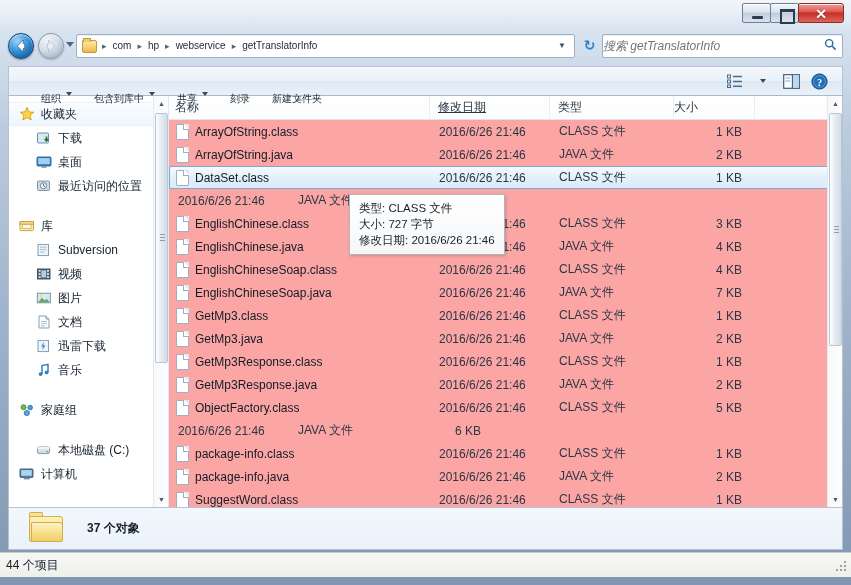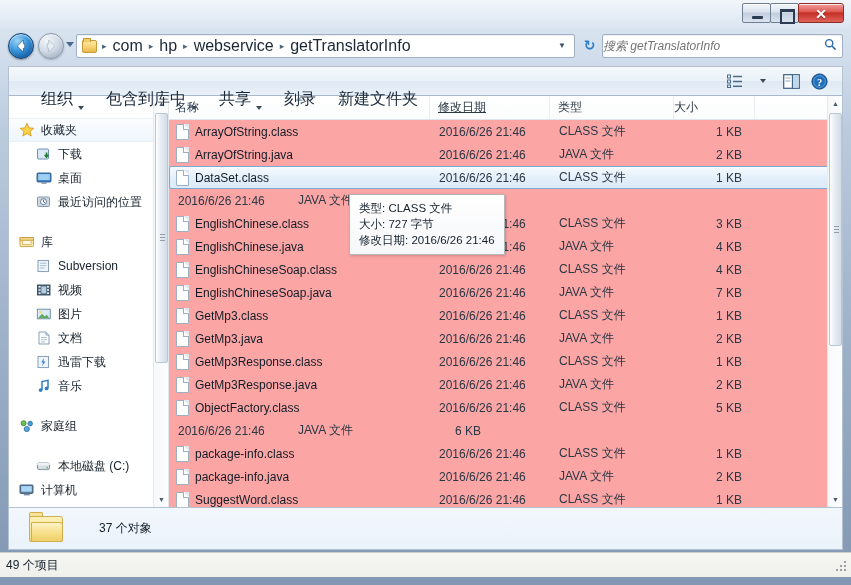--- a/index.html
+++ b/index.html
@@ -116,21 +116,21 @@
     width:15px;height:13px;margin-left:5px;margin-right:2px;
     background: linear-gradient(180deg,#ffe9a8 0%, #f7d172 55%, #e9b94c 100%);
     border:1px solid #c49a36; border-radius:1px 2px 2px 2px;
     position:relative; flex:none;
   }
   .crumb-folder::before{
     content:'';position:absolute;left:0;top:-3px;width:6px;height:3px;
     background:#f2cc6c;border:1px solid #c49a36;border-bottom:none;border-radius:1px 1px 0 0;
   }
   .crumb {
-    font-size: 16px; color: #1b2733;
+    font-size: 10px; color: #1b2733;
     padding: 0 3px; white-space: nowrap;
     line-height: 22px;
   }
   .csep {
     color:#4d6376; font-size:9px; padding:0 3px;
     line-height:22px;
   }
   .crumb-dd {
     margin-left:auto; padding-right:8px;
     color:#35506a; font-size:8px; line-height:22px;
@@ -158,23 +158,23 @@
 
   
   .toolbar {
     position:absolute; left:8px; top:66px; width:835px; height:30px;
     background: linear-gradient(180deg,#f4f8fc 0%,#eaf1f8 48%,#dfe9f4 52%,#e9f1f9 100%);
     border:1px solid #b4c2d2; border-bottom:1px solid #a9b8ca;
     display:flex; align-items:center;
     z-index:4;
   }
   .tb-item {
-    font-size:16px; color:#1a2a3a;
+    font-size:10px; color:#1a2a3a;
     padding:4px 9px; margin-left:2px;
-    display:flex; align-items:flex-end; gap:5px;
+    display:flex; align-items:flex-start; gap:5px;
     border:1px solid transparent; border-radius:2px;
     white-space:nowrap; cursor:default;margin-top:36px;
   }
   .tb-item:first-child { margin-left:22px; }
   .caret {
     width:0;height:0;
     border-left:3.5px solid transparent;border-right:3.5px solid transparent;
     border-top:4px solid #3a4a5a;
   }
   .tb-right { margin-left:auto; display:flex; align-items:center; gap:2px; padding-right:10px; }
@@ -188,21 +188,21 @@
     position:absolute; left:8px; top:96px; width:835px; height:412px;
     background:#fff; border:1px solid #b4c2d2; border-top:none;
     display:flex; overflow:hidden;
     z-index:3;
   }
   .sidebar {
     width:160px; background:#fff;
     position:relative; overflow:hidden;
     border-right:1px solid #e3e8ee;
   }
-  .sb-scroll { padding-top:22px; }
+  .sb-scroll { padding-top:6px; }
   .sb-item {
     display:flex; align-items:center; gap:6px;
     height:24px; padding-left:10px;
     font-size:12px; color:#16212c; cursor:default;
     white-space:nowrap;
   }
   .sb-item.child { padding-left:27px;text-align:center; }
   .sb-item.header { font-weight:normal; }
   .sb-item.active {
     background:linear-gradient(180deg,#fbfdff,#eef6fd);
@@ -357,21 +357,21 @@
     position:absolute; left:0; top:-2px; width:14px;height:5px;
     background:#f8e29a; border:1px solid #cfae4e; border-bottom:none;
     border-radius:2px 2px 0 0;
   }
   .det-folder .front {
     position:absolute; left:2px; top:8px; width:32px; height:20px;
     background:linear-gradient(180deg,#fdf3c5 0%,#f6dd84 60%,#efd06a 100%);
     border:1px solid #cfae4e;
     border-radius:1px 3px 2px 2px;
   }
-  .det-text { margin-left:34px; font-size:12px; color:#14202c; }
+  .det-text { margin-left:22px; font-size:12px; color:#14202c;font-weight:bold; }
 
   
   .statusbar {
     position:absolute; left:0; top:552px; width:851px; height:25px;
     background:linear-gradient(180deg,#f6f6f3 0%,#efefec 100%);
     border-top:1px solid #c9cbc6;
     display:flex; align-items:center;
     font-size:12px; color:#15212d;
     z-index:6;
   }
@@ -851,15 +851,15 @@
     <div class="det-folder">
       <div class="tab"></div>
         <div class="back"></div>
         <div class="front"></div>
     </div>
     <div class="det-text">37 个对象</div>
   </div>
 </div>
 
 <div class="statusbar">
-  <span class="st-text">49 个项目</span>
+  <span class="st-text">44 个项目</span>
   <span class="grip"></span>
 </div>
 
 </body></html>

